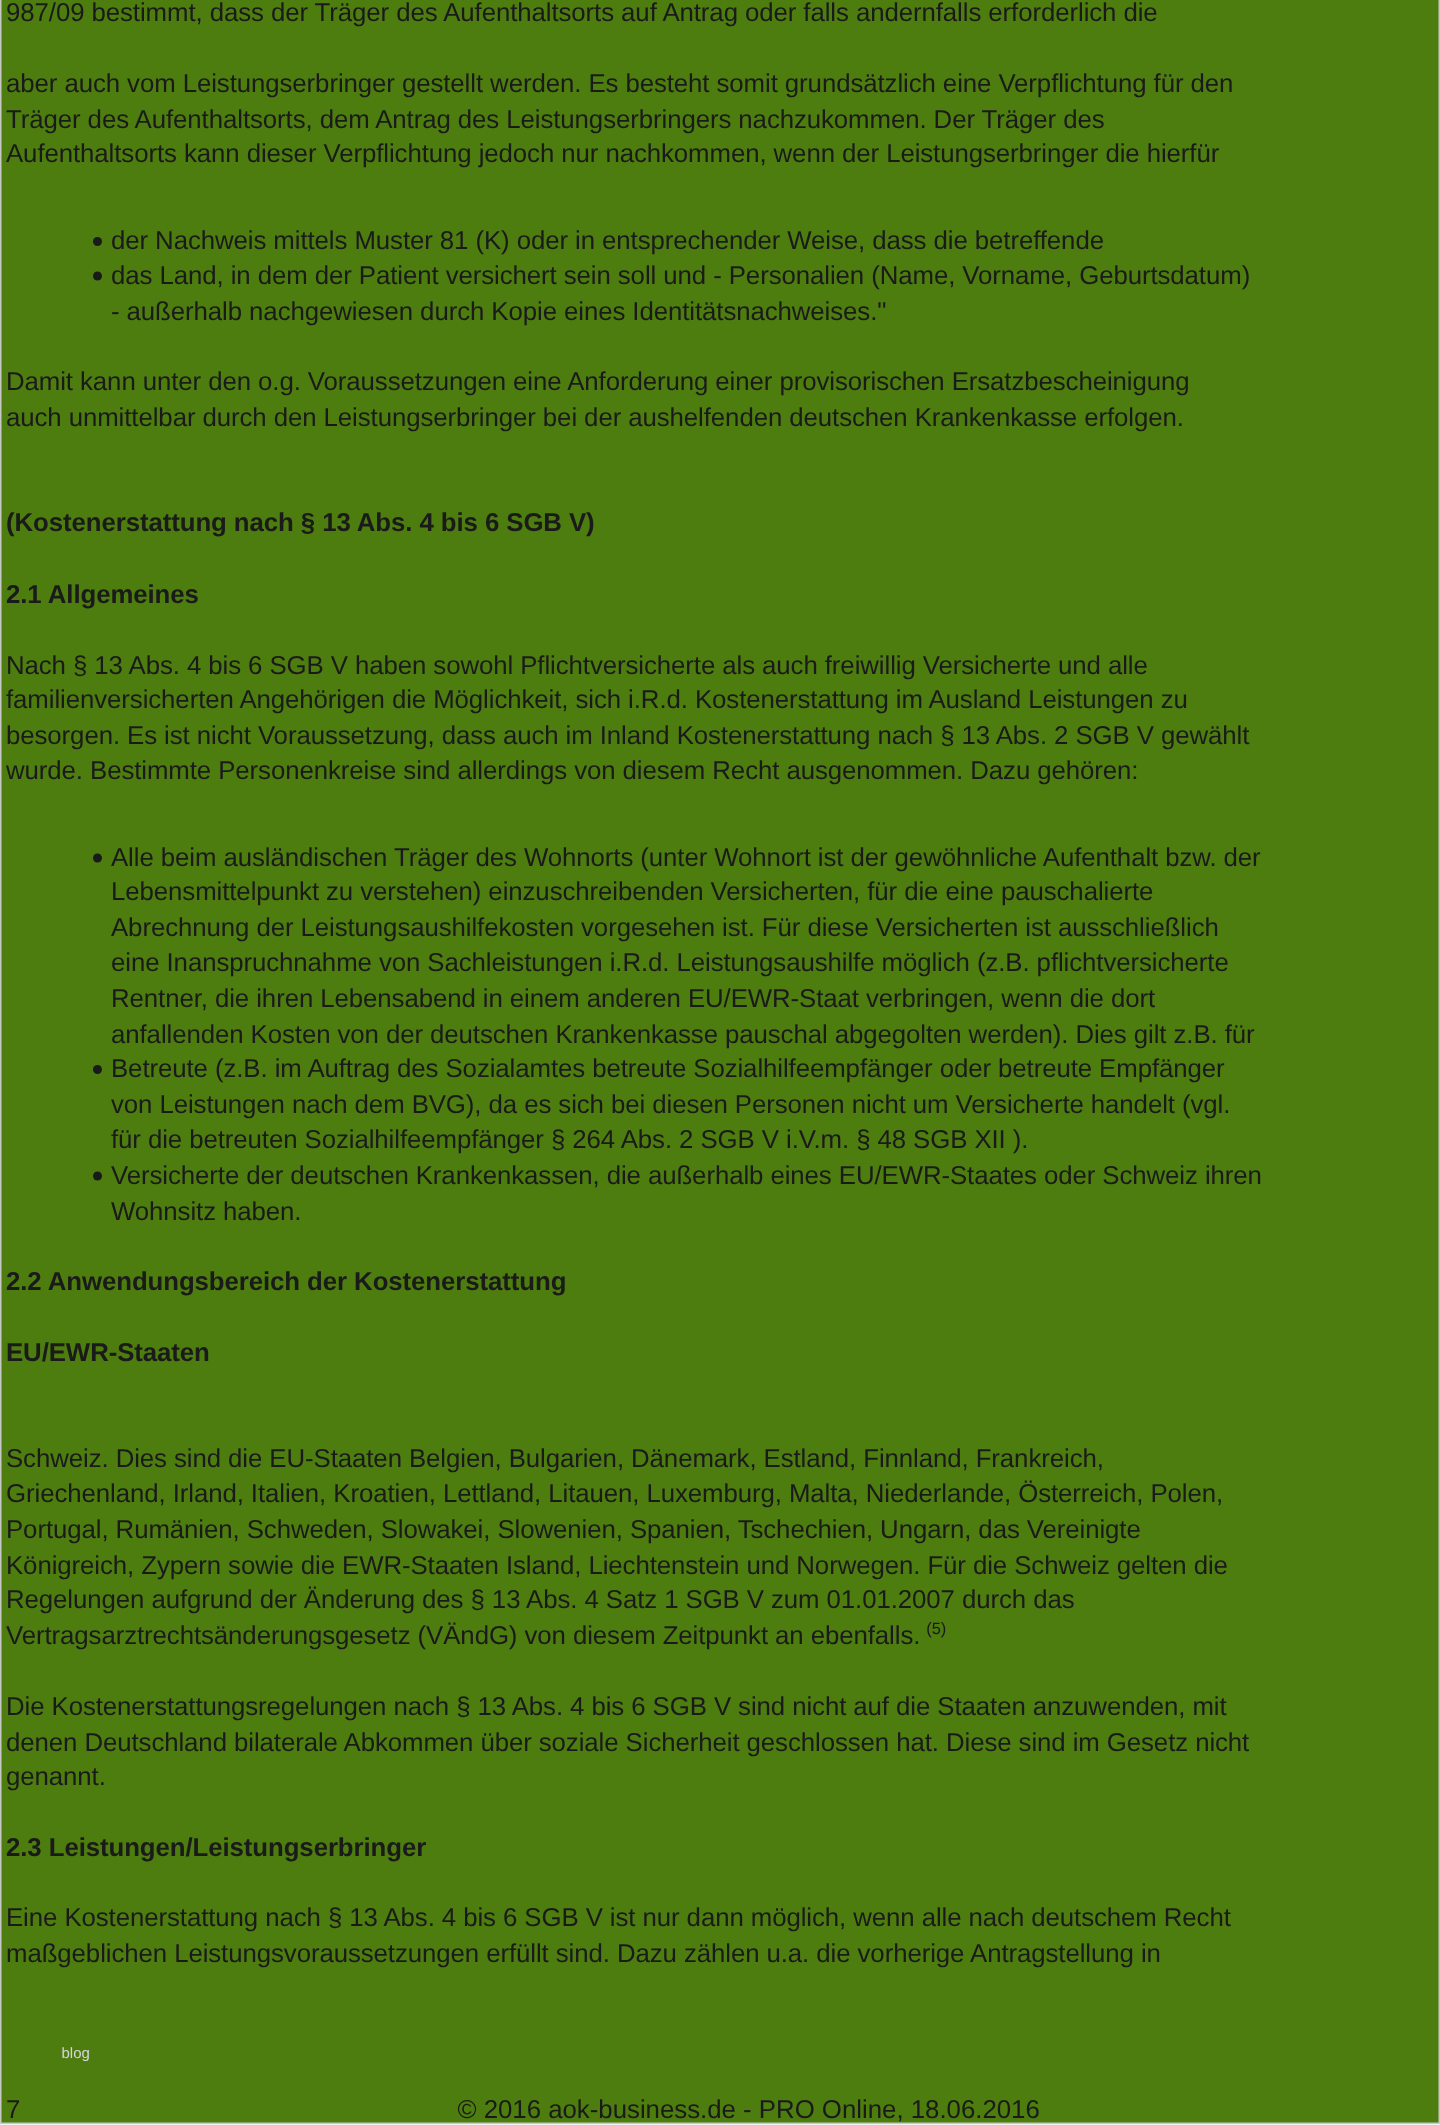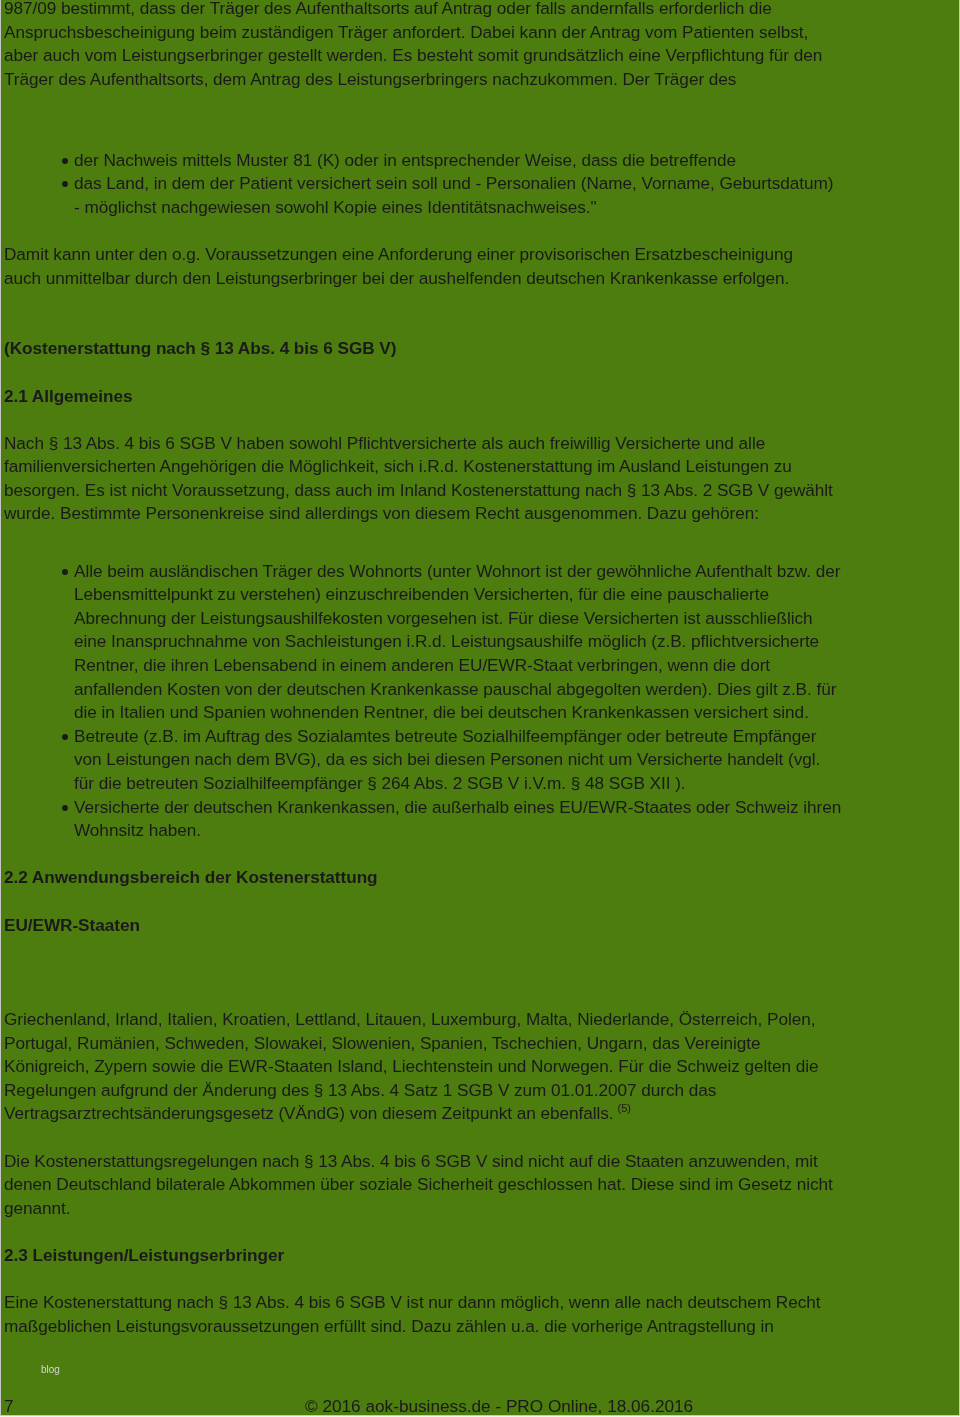--- a/index.html
+++ b/index.html
@@ -114,36 +114,36 @@
   }
 </style>
 </head>
 <body>
 
 <div class="page">
   <div class="content">
 
     <p>
       <span>987/09 bestimmt, dass der Träger des Aufenthaltsorts auf Antrag oder falls andernfalls erforderlich die</span><br>
-      <span>Anspruchsbescheinigung beim zuständigen Träger anfordert. Dabei kann der Antrag vom Patienten selbst,</span><br>
+      <br>
       <span>aber auch vom Leistungserbringer gestellt werden. Es besteht somit grundsätzlich eine Verpflichtung für den</span><br>
       <span>Träger des Aufenthaltsorts, dem Antrag des Leistungserbringers nachzukommen. Der Träger des</span><br>
-      <br>
+      <span>Aufenthaltsorts kann dieser Verpflichtung jedoch nur nachkommen, wenn der Leistungserbringer die hierfür</span><br>
     </p>
 
     <div class="gap"></div>
     <div class="gap-small"></div>
 
     <ul class="list-a">
       <li>
         <span>der Nachweis mittels Muster 81 (K) oder in entsprechender Weise, dass die betreffende</span><br>
       </li>
       <li>
         <span>das Land, in dem der Patient versichert sein soll und - Personalien (Name, Vorname, Geburtsdatum)</span><br>
-        <span>- möglichst nachgewiesen sowohl Kopie eines Identitätsnachweises."</span>
+        <span>- außerhalb nachgewiesen durch Kopie eines Identitätsnachweises."</span>
       </li>
     </ul>
 
     <div class="gap"></div>
 
     <p>
       <span>Damit kann unter den o.g. Voraussetzungen eine Anforderung einer provisorischen Ersatzbescheinigung</span><br>
       <span>auch unmittelbar durch den Leistungserbringer bei der aushelfenden deutschen Krankenkasse erfolgen.</span>
     </p>
 
@@ -171,21 +171,20 @@
     <div class="gap-small"></div>
 
     <ul class="list-b">
       <li>
         <span>Alle beim ausländischen Träger des Wohnorts (unter Wohnort ist der gewöhnliche Aufenthalt bzw. der</span><br>
         <span>Lebensmittelpunkt zu verstehen) einzuschreibenden Versicherten, für die eine pauschalierte</span><br>
         <span>Abrechnung der Leistungsaushilfekosten vorgesehen ist. Für diese Versicherten ist ausschließlich</span><br>
         <span>eine Inanspruchnahme von Sachleistungen i.R.d. Leistungsaushilfe möglich (z.B. pflichtversicherte</span><br>
         <span>Rentner, die ihren Lebensabend in einem anderen EU/EWR-Staat verbringen, wenn die dort</span><br>
         <span>anfallenden Kosten von der deutschen Krankenkasse pauschal abgegolten werden). Dies gilt z.B. für</span><br>
-        <span>die in Italien und Spanien wohnenden Rentner, die bei deutschen Krankenkassen versichert sind.</span>
       </li>
       <li>
         <span>Betreute (z.B. im Auftrag des Sozialamtes betreute Sozialhilfeempfänger oder betreute Empfänger</span><br>
         <span>von Leistungen nach dem BVG), da es sich bei diesen Personen nicht um Versicherte handelt (vgl.</span><br>
         <span>für die betreuten Sozialhilfeempfänger § 264 Abs. 2 SGB V i.V.m. § 48 SGB XII ).</span>
       </li>
       <li>
         <span>Versicherte der deutschen Krankenkassen, die außerhalb eines EU/EWR-Staates oder Schweiz ihren</span><br>
         <span>Wohnsitz haben.</span>
       </li>
@@ -196,21 +195,21 @@
     <h3>2.2 Anwendungsbereich der Kostenerstattung</h3>
 
     <div class="gap"></div>
 
     <h3>EU/EWR-Staaten</h3>
 
     <div class="gap"></div>
 
     <p>
       <br>
-      <br>
+      <span>Schweiz. Dies sind die EU-Staaten Belgien, Bulgarien, Dänemark, Estland, Finnland, Frankreich,</span><br>
       <span>Griechenland, Irland, Italien, Kroatien, Lettland, Litauen, Luxemburg, Malta, Niederlande, Österreich, Polen,</span><br>
       <span>Portugal, Rumänien, Schweden, Slowakei, Slowenien, Spanien, Tschechien, Ungarn, das Vereinigte</span><br>
       <span>Königreich, Zypern sowie die EWR-Staaten Island, Liechtenstein und Norwegen. Für die Schweiz gelten die</span><br>
       <span>Regelungen aufgrund der Änderung des § 13 Abs. 4 Satz 1 SGB V zum 01.01.2007 durch das</span><br>
       <span>Vertragsarztrechtsänderungsgesetz (VÄndG) von diesem Zeitpunkt an ebenfalls.</span><sup>(5)</sup>
     </p>
 
     <div class="gap"></div>
 
     <p>

